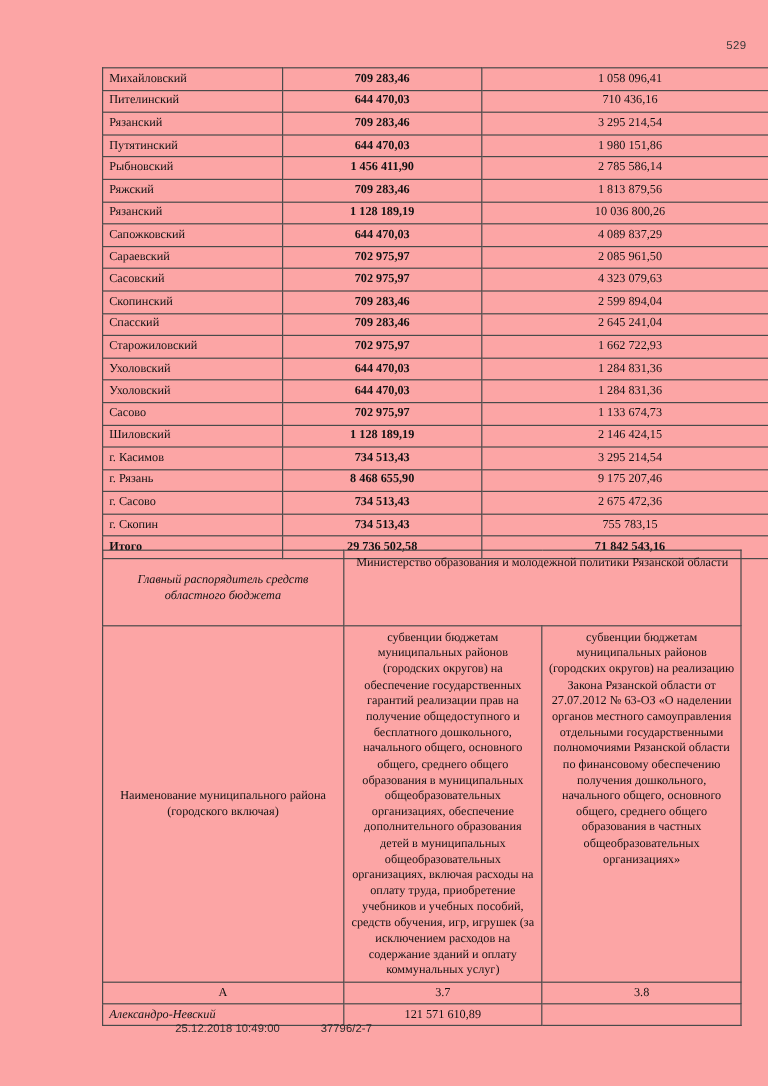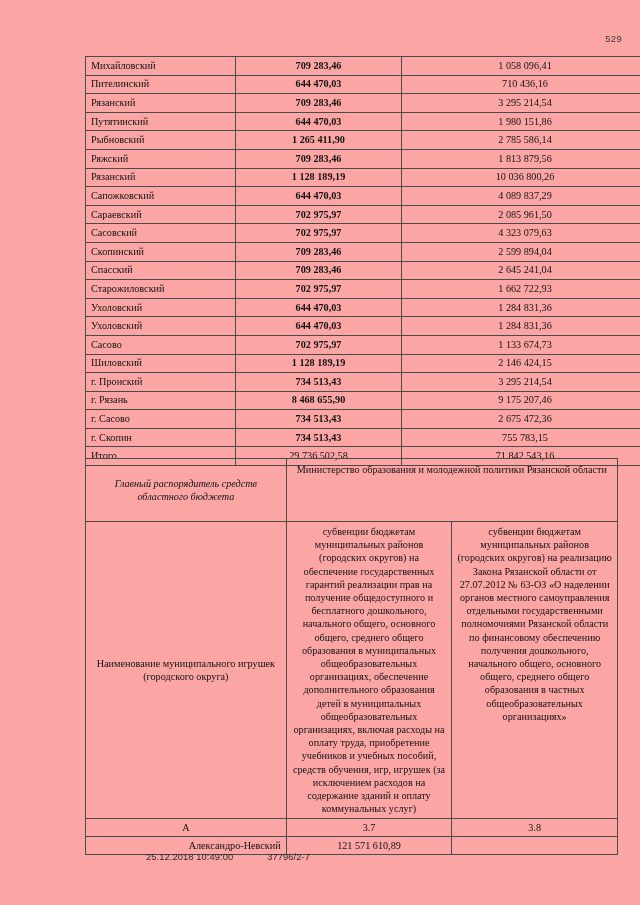--- a/index.html
+++ b/index.html
@@ -70,21 +70,21 @@
   #table-one td.c-v1 {
     width: 157px;
     text-align: center;
     font-weight: bold;
   }
   #table-one td.c-v2 {
     width: 238px;
     text-align: center;
   }
   #table-one tr.total td {
-    font-weight: normal;
+    font-weight: bold;
     margin-top: 28px;
   }
 
   
   #table-two {
     left: 85px;
     top: 458px;
     width: 533px;
   }
   #table-two td {
@@ -119,21 +119,22 @@
     height: 17px;
     padding: 0;
     vertical-align: middle;
   }
   #table-two td.data-row {
     height: 17px;
     padding: 0 5px;
     vertical-align: middle;
   }
   #table-two td.data-row.left-al {
-    text-align: right;
+    text-align: left;
+    font-style: italic;
   }
   #table-two td.data-row.blank-al {
     text-align: center;
   }
 
   
   .footer-line {
     position: absolute;
     left: 146px;
     top: 852px;
@@ -172,21 +173,21 @@
           <td class="c-v1">709 283,46</td>
           <td class="c-v2">3 295 214,54</td>
         </tr>
         <tr>
           <td class="c-name">Путятинский</td>
           <td class="c-v1">644 470,03</td>
           <td class="c-v2">1 980 151,86</td>
         </tr>
         <tr>
           <td class="c-name">Рыбновский</td>
-          <td class="c-v1">1 265 411,90</td>
+          <td class="c-v1">1 456 411,90</td>
           <td class="c-v2">2 785 586,14</td>
         </tr>
         <tr>
           <td class="c-name">Ряжский</td>
           <td class="c-v1">709 283,46</td>
           <td class="c-v2">1 813 879,56</td>
         </tr>
         <tr>
           <td class="c-name">Рязанский</td>
           <td class="c-v1">1 128 189,19</td>
@@ -236,21 +237,21 @@
           <td class="c-name">Сасово</td>
           <td class="c-v1">702 975,97</td>
           <td class="c-v2">1 133 674,73</td>
         </tr>
         <tr>
           <td class="c-name">Шиловский</td>
           <td class="c-v1">1 128 189,19</td>
           <td class="c-v2">2 146 424,15</td>
         </tr>
         <tr>
-          <td class="c-name">г. Пронский</td>
+          <td class="c-name">г. Касимов</td>
           <td class="c-v1">734 513,43</td>
           <td class="c-v2">3 295 214,54</td>
         </tr>
         <tr>
           <td class="c-name">г. Рязань</td>
           <td class="c-v1">8 468 655,90</td>
           <td class="c-v2">9 175 207,46</td>
         </tr>
         <tr>
           <td class="c-name">г. Сасово</td>
@@ -270,21 +271,21 @@
       </tbody>
   </table>
 
   <table class="doc-table" id="table-two">
     <tbody>
       <tr>
         <td class="t2-c1 hdr-left">Главный распорядитель средств областного бюджета</td>
         <td class="t2-c2 hdr-ministry" colspan="2">Министерство образования и молодежной политики Рязанской области</td>
       </tr>
       <tr>
-        <td class="t2-c1 name-cell">Наименование муниципального игрушек (городского округа)</td>
+        <td class="t2-c1 name-cell">Наименование муниципального района (городского включая)</td>
         <td class="t2-c2 desc-cell">субвенции бюджетам муниципальных районов (городских округов) на обеспечение государственных гарантий реализации прав на получение общедоступного и бесплатного дошкольного, начального общего, основного общего, среднего общего образования в муниципальных общеобразовательных организациях, обеспечение дополнительного образования детей в муниципальных общеобразовательных организациях, включая расходы на оплату труда, приобретение учебников и учебных пособий, средств обучения, игр, игрушек (за исключением расходов на содержание зданий и оплату коммунальных услуг)</td>
         <td class="t2-c3 desc-cell">субвенции бюджетам муниципальных районов (городских округов) на реализацию Закона Рязанской области от 27.07.2012 № 63-ОЗ «О наделении органов местного самоуправления отдельными государственными полномочиями Рязанской области по финансовому обеспечению получения дошкольного, начального общего, основного общего, среднего общего образования в частных общеобразовательных организациях»</td>
       </tr>
       <tr>
         <td class="t2-c1 num-row">А</td>
         <td class="t2-c2 num-row">3.7</td>
         <td class="t2-c3 num-row">3.8</td>
       </tr>
       <tr>
         <td class="t2-c1 data-row left-al">Александро-Невский</td>

